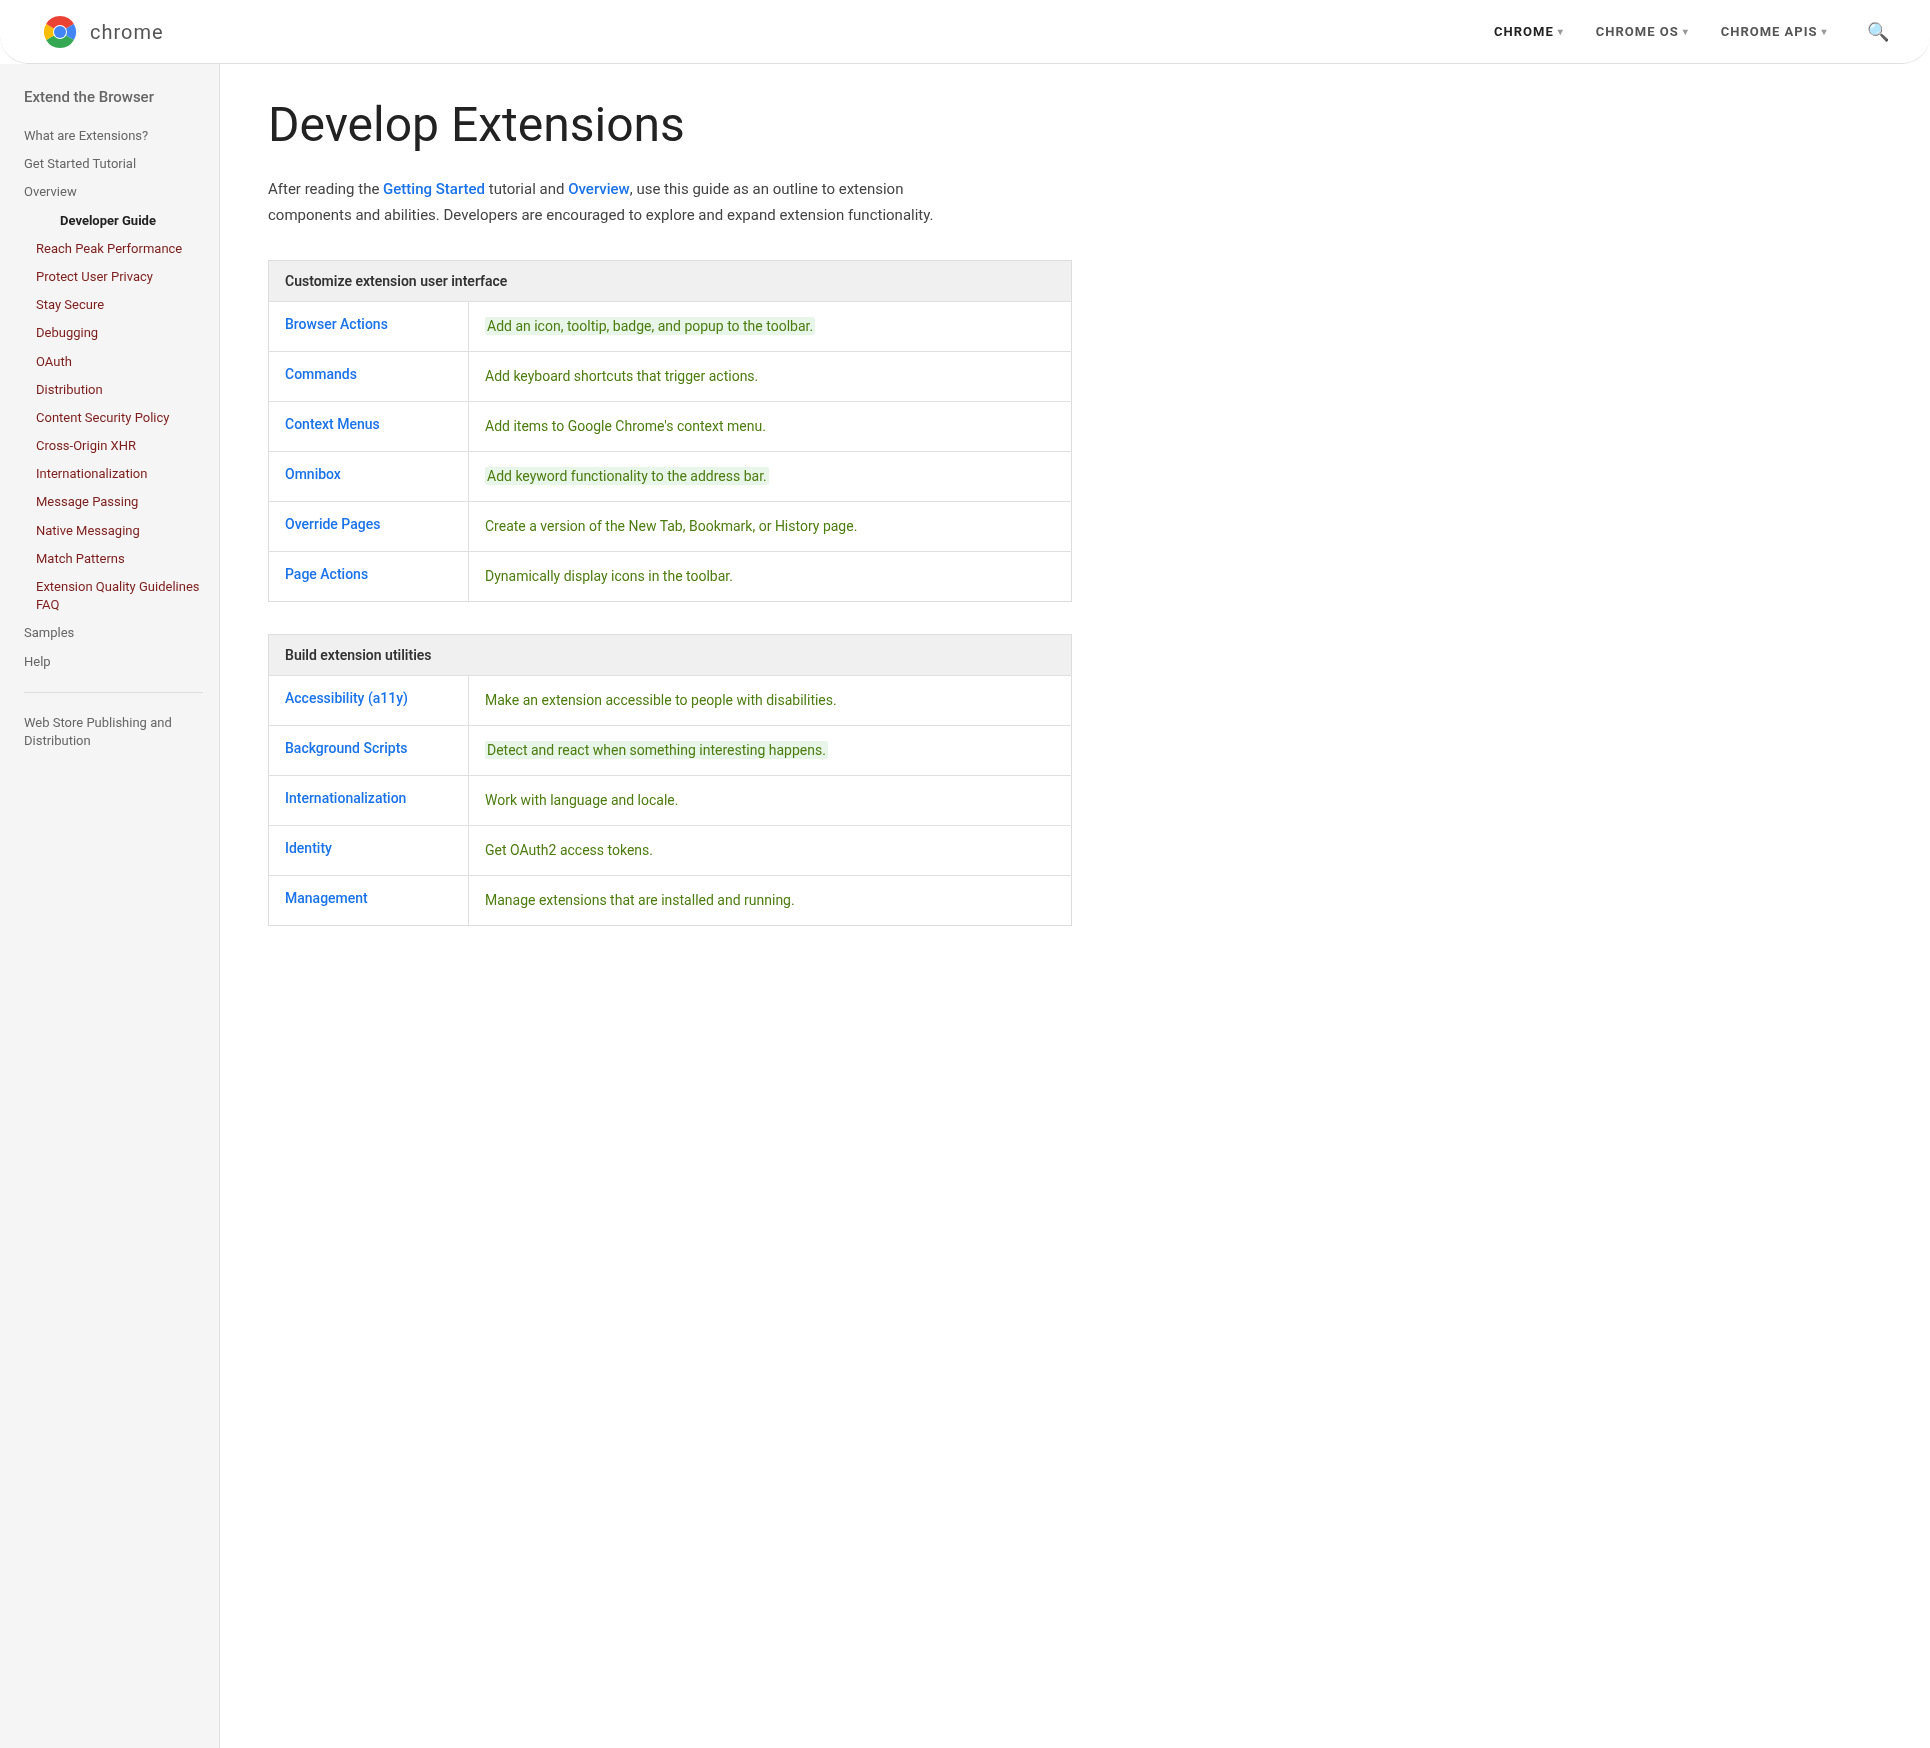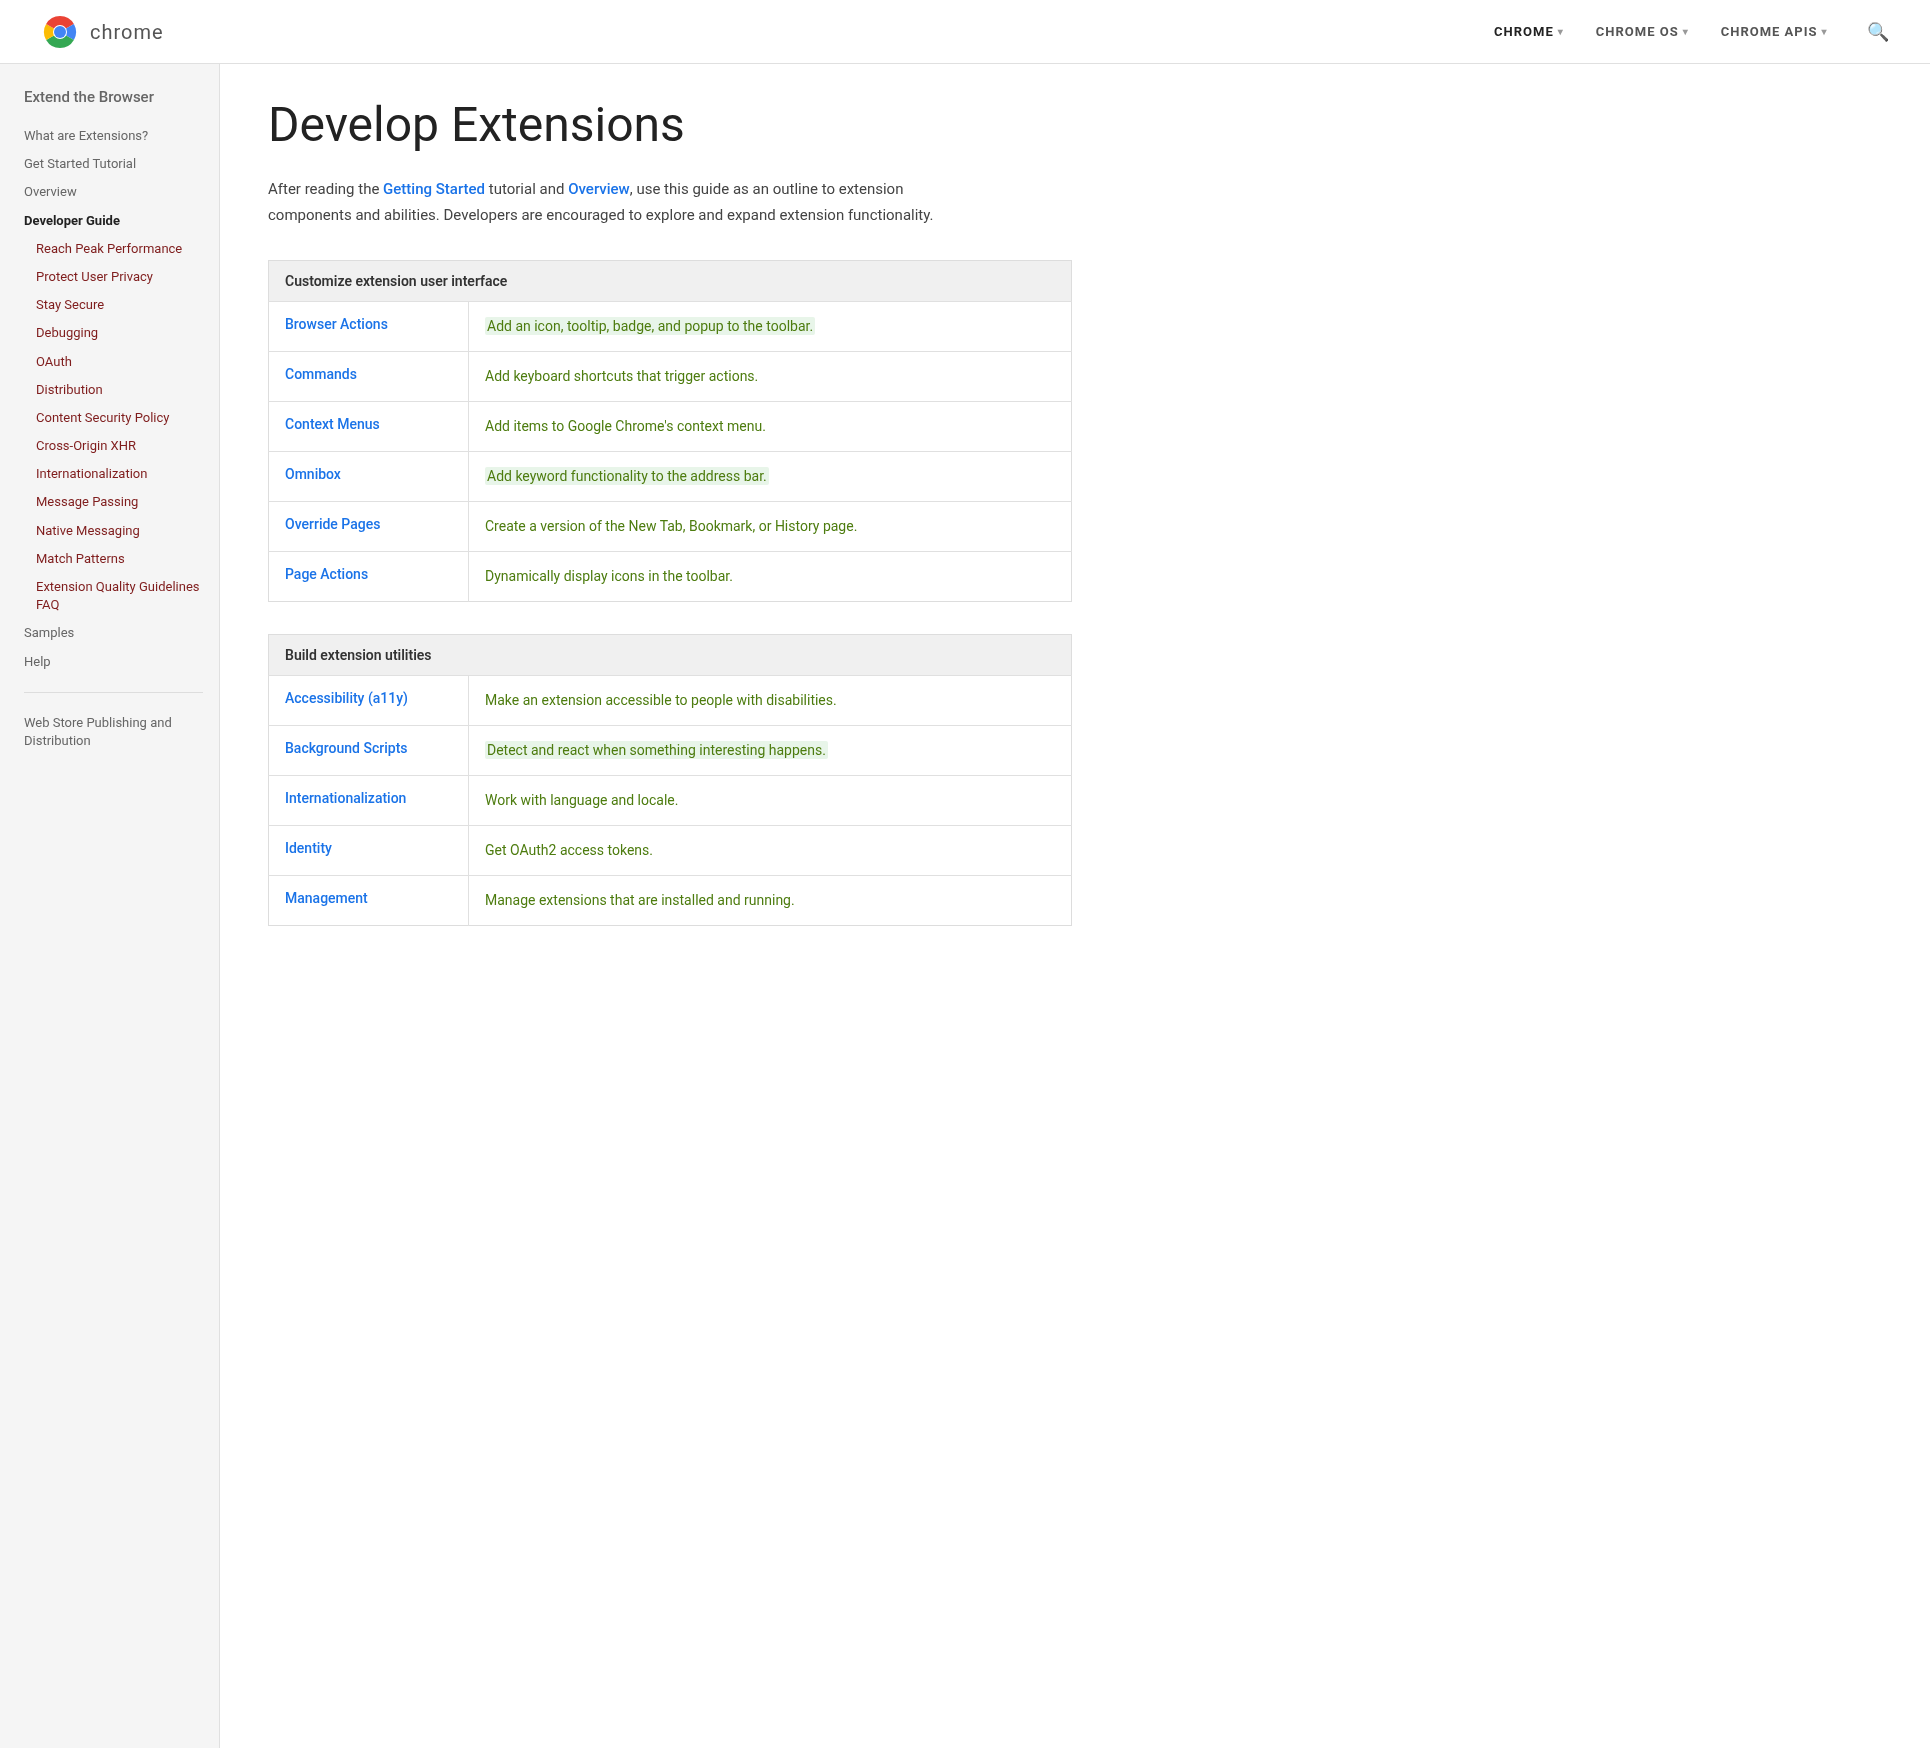--- a/index.html
+++ b/index.html
@@ -6,20 +6,21 @@
     body { font-family: 'Roboto', Arial, sans-serif; font-size: 14px; color: #333; background: #fff; }
 
     
     .header {
       display: flex;
       align-items: center;
       padding: 0 40px;
       height: 64px;
       border-bottom: 1px solid #e0e0e0;
       background: #fff;
+      border-radius: 28px;
     }
     .logo-area {
       display: flex;
       align-items: center;
       gap: 10px;
       margin-right: auto;
     }
     .chrome-logo {
       width: 40px;
       height: 40px;
@@ -85,20 +86,21 @@
       font-size: 13px;
       color: #666;
       padding: 5px 0;
       cursor: pointer;
       padding-right: 16px;
       line-height: 1.4;
     }
     .sidebar-item.active {
       font-weight: 700;
       color: #222;
+      margin-left: 36px;
     }
     .sidebar-item.sub {
       padding-left: 12px;
       font-size: 13px;
       color: #7f1d1d;
     }
     .sidebar-divider {
       border: none;
       border-top: 1px solid #ddd;
       margin: 16px 16px 16px 0;

